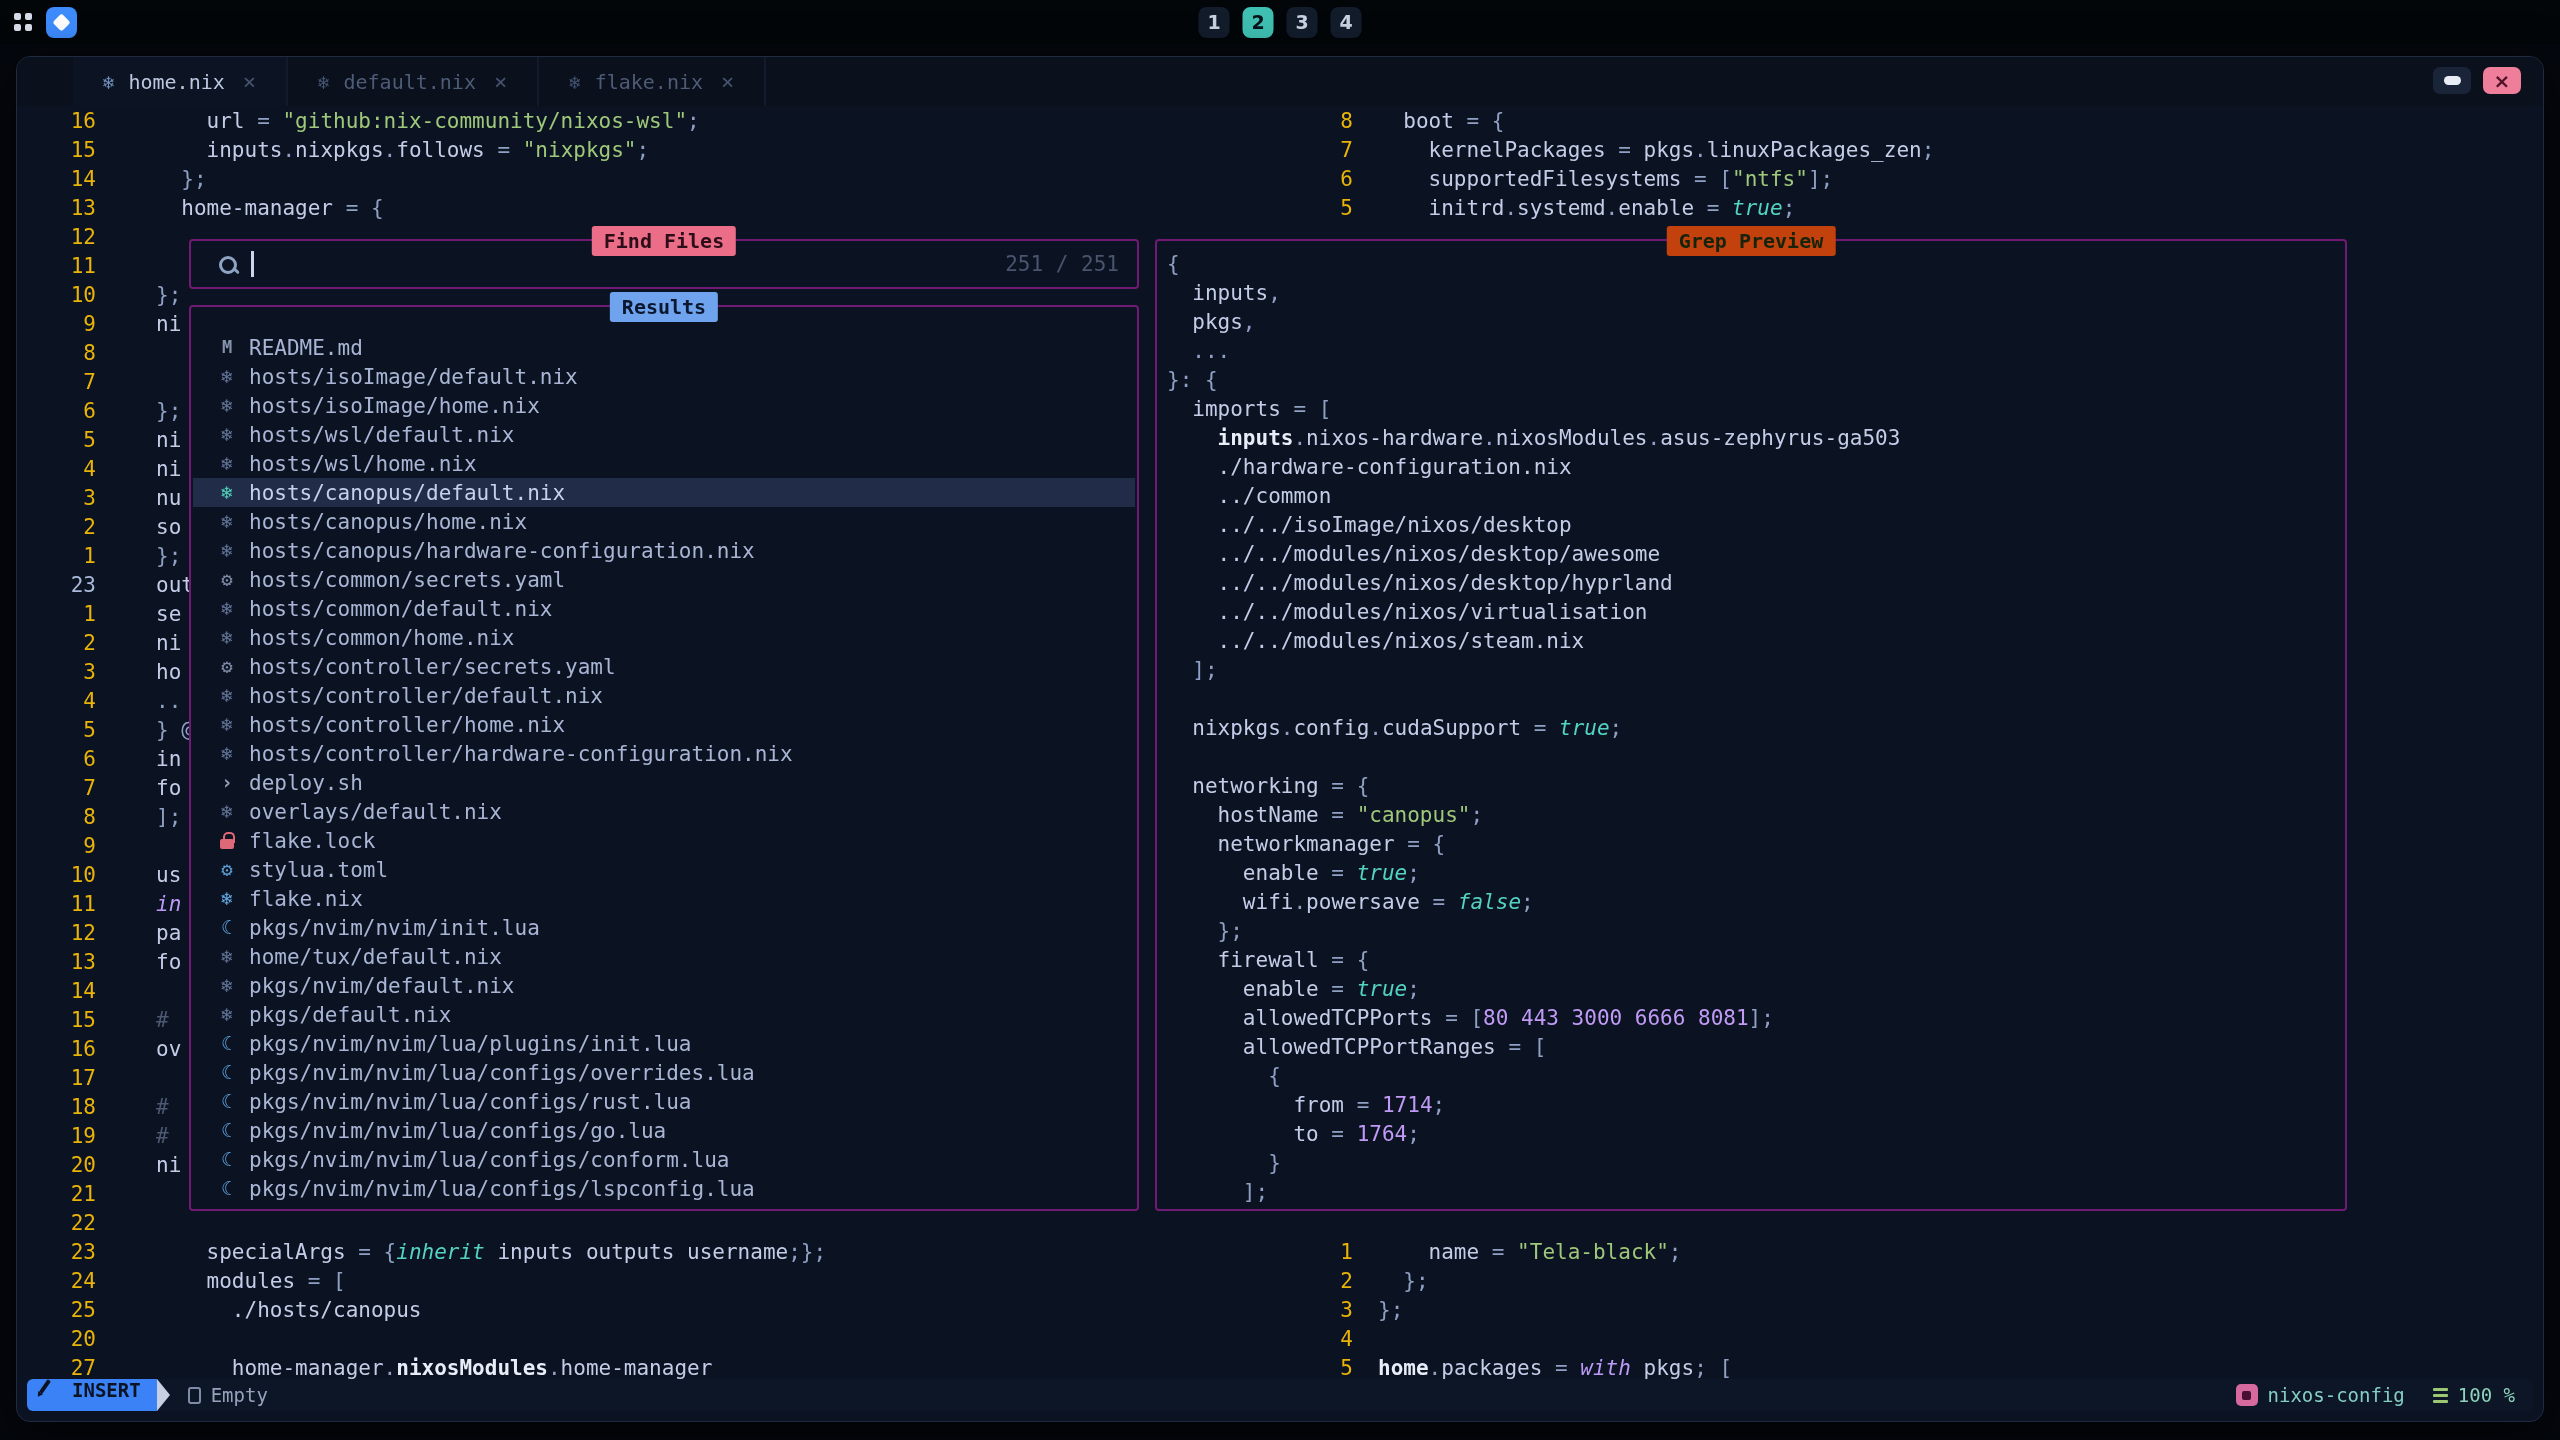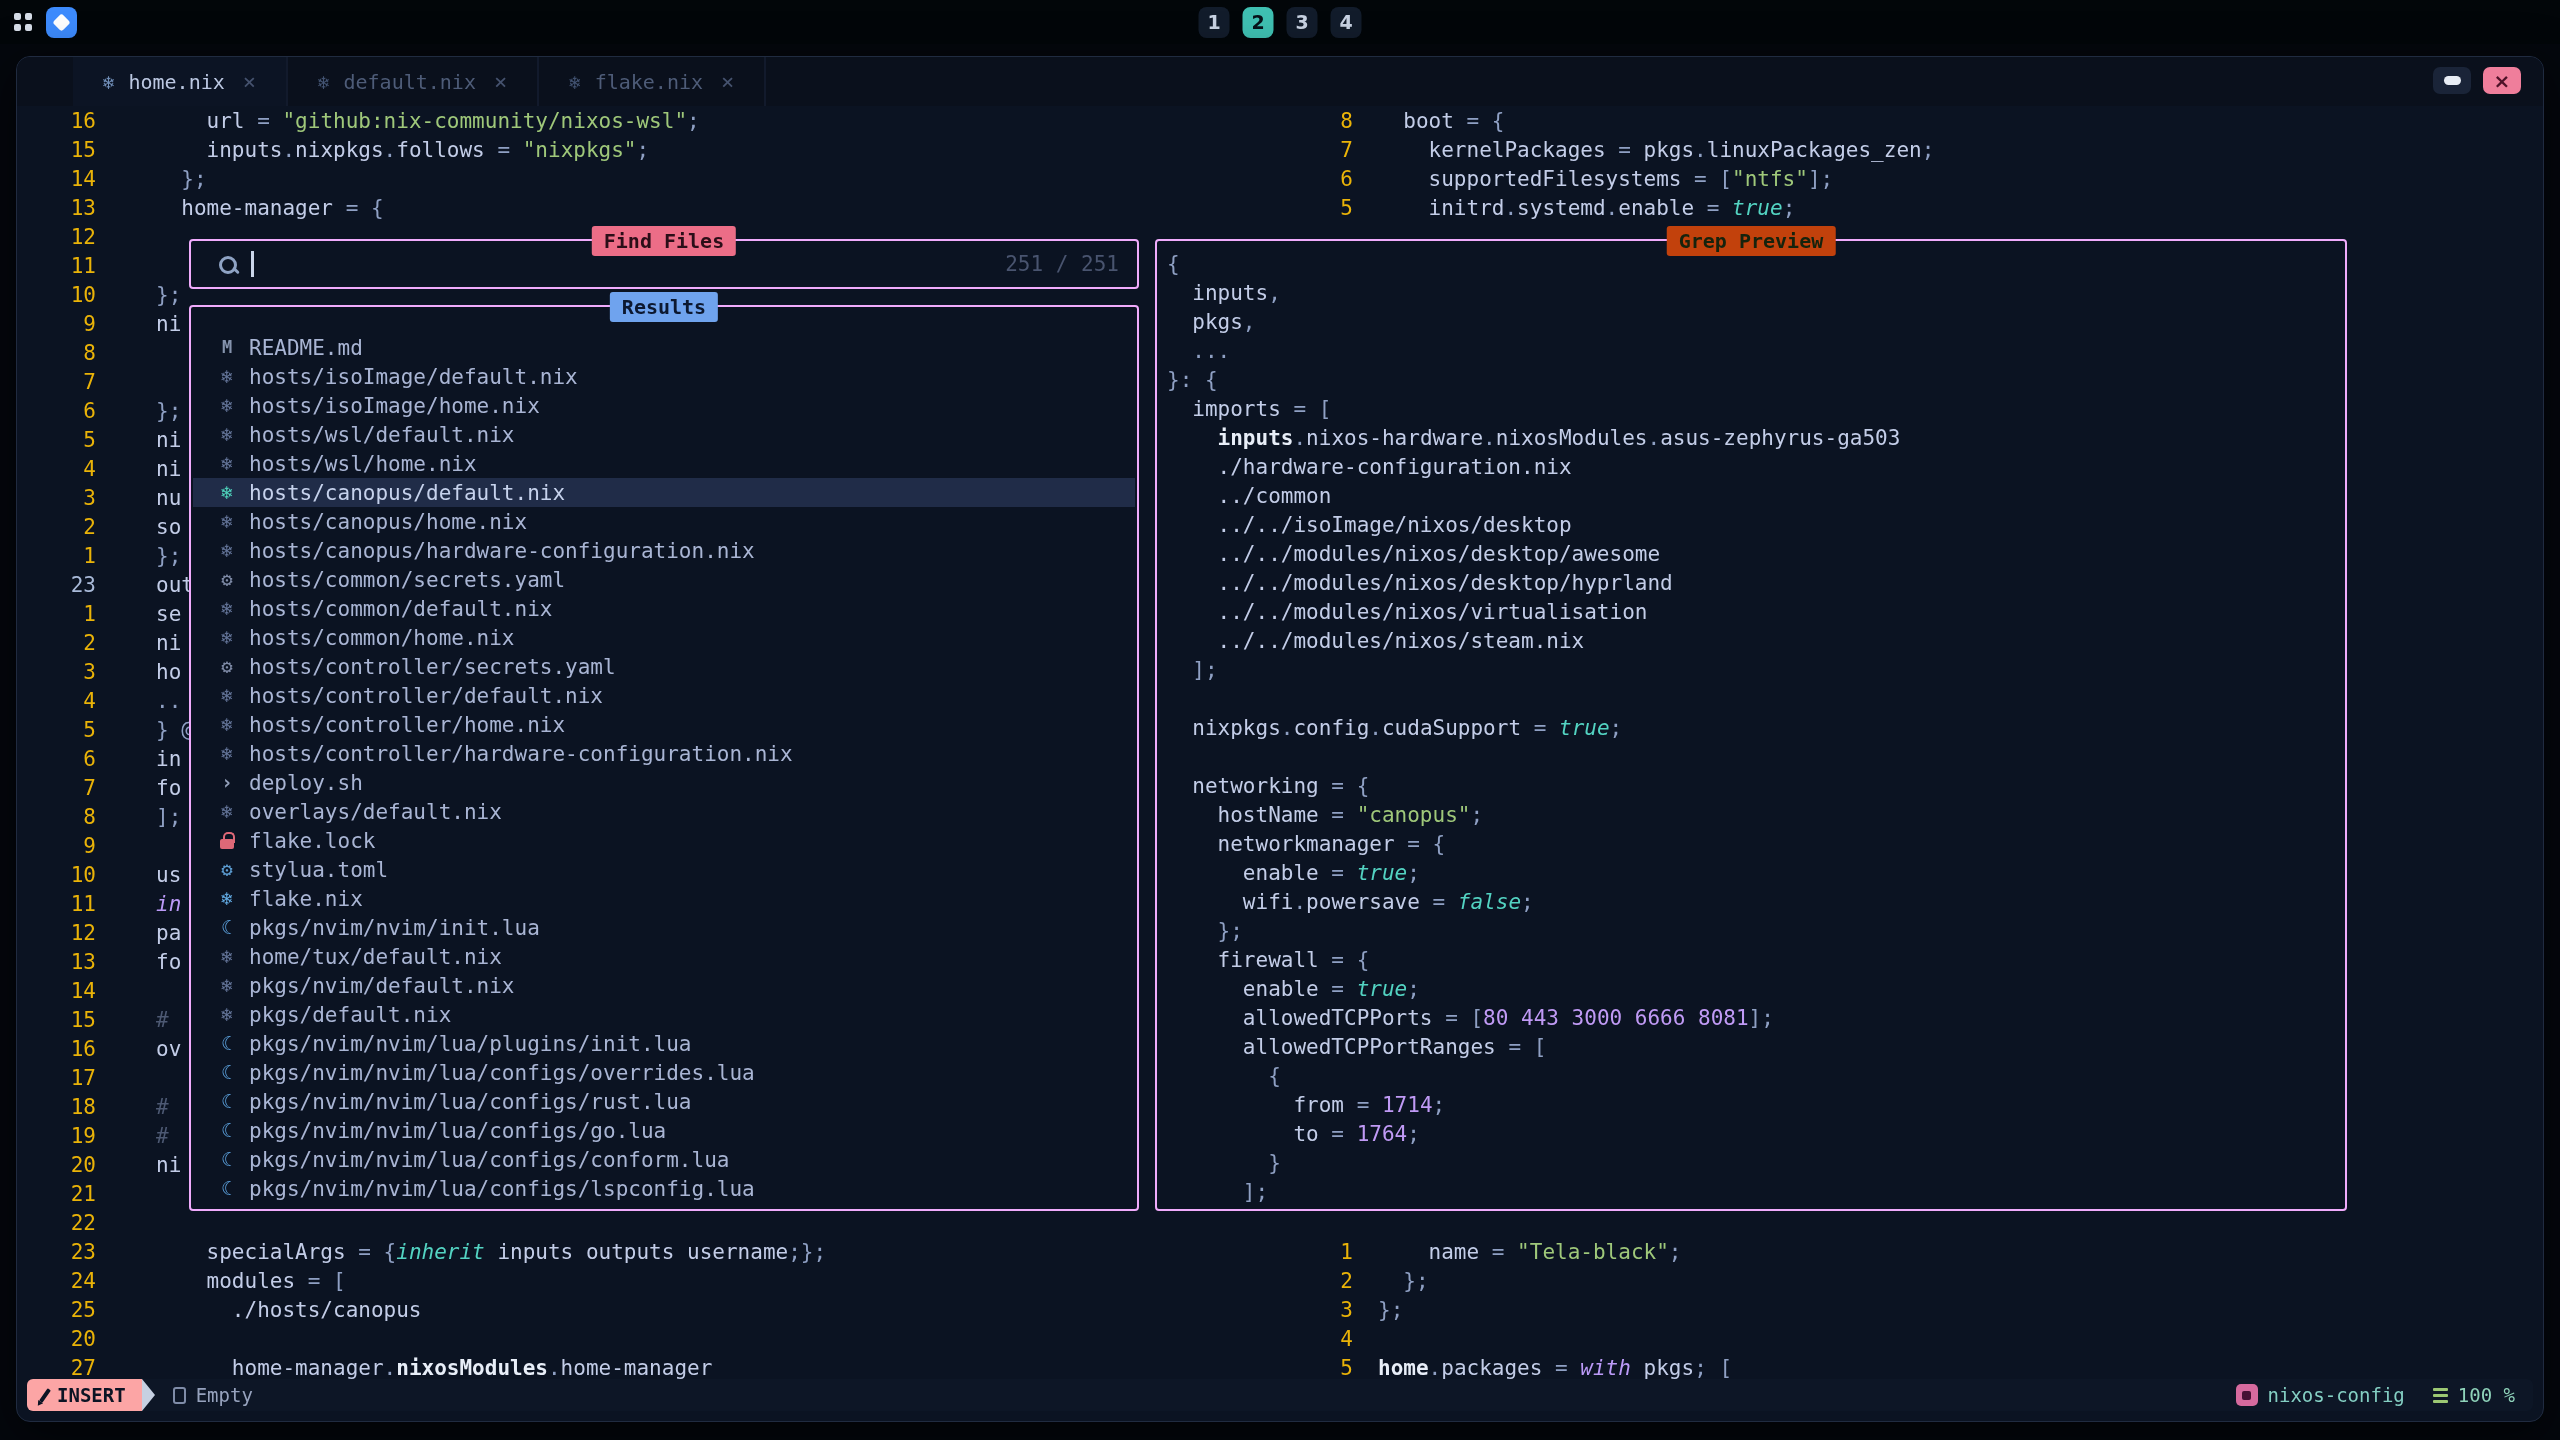--- a/index.html
+++ b/index.html
@@ -58,21 +58,21 @@
   .sx-t{color:#c3cde8}
   .sx-d{color:#8fa0c4}
   .sx-s{color:#9fc87a}
   .sx-n{color:#c09af5}
   .sx-b{color:#53d3c2;font-style:italic}
   .sx-k{color:#bb9af7;font-style:italic}
   .sx-w{color:#e8eef8;font-weight:bold}
   .sx-c{color:#4d5973}
 
   
-  .float{position:absolute;background:#0b1322;border:2px solid #f0abfc;border-radius:4px;z-index:5}
+  .float{position:absolute;background:#0b1322;border:2px solid #701a75;border-radius:4px;z-index:5}
   .badge{position:absolute;top:-15px;left:50%;transform:translateX(-50%);height:30px;display:flex;align-items:center;padding:0 12px;font:bold 20px "DejaVu Sans Mono",monospace;border-radius:3px;white-space:nowrap}
   .badge.pink{background:#ec6d87;color:#2b0e18}
   .badge.blue{background:#6fa3ee;color:#0c1830}
   .badge.green{background:#c2410c;color:#16230d}
 
   .prompt-box{left:172px;top:182px;width:950px;height:50px;display:flex;align-items:center;padding-left:26px}
   .smag{position:relative;width:22px;height:22px;flex:none}
   .smag::before{content:"";position:absolute;left:2px;top:3px;width:12px;height:12px;border:3px solid #8fa3c4;border-radius:50%}
   .smag::after{content:"";position:absolute;left:15px;top:16px;width:8px;height:3px;background:#8fa3c4;border-radius:2px;transform:rotate(45deg)}
   .pcur{width:3px;height:26px;background:#cbd6ea;margin-left:12px}
@@ -94,21 +94,21 @@
   .fi-sh{color:#93a0ba;font-weight:bold}
   .fi-lock::before{content:"";position:absolute;left:7px;top:13px;width:14px;height:10px;background:#dd6877;border-radius:2px}
   .fi-lock::after{content:"";position:absolute;left:10px;top:6px;width:8px;height:9px;border:2.5px solid #dd6877;border-bottom:none;border-radius:5px 5px 0 0}
 
   .preview-box{left:1138px;top:182px;width:1192px;height:972px}
   #preview-lines{position:absolute;left:10px;top:8px;right:8px}
   .prow{height:29px;display:flex;align-items:center;font:21px "DejaVu Sans Mono",monospace;white-space:pre;color:#c3cde8}
 
   
   .statusline{position:absolute;left:10px;right:10px;bottom:10px;height:32px;background:#0d1626;border-radius:6px;display:flex;align-items:center;z-index:6;font:19px "DejaVu Sans Mono",monospace}
-  .modeseg{height:32px;display:flex;align-items:center;gap:10px;padding:0 16px;background:#fca5a5;color:#0c1424;font-weight:bold;border-radius:6px 0 0 6px}
+  .modeseg{height:32px;display:flex;gap:25px;padding:0 16px;background:#3b82f6;color:#0c1424;font-weight:bold;border-radius:6px 0 0 6px}
   .pencil{width:4px;height:15px;background:#0c1424;border-radius:1px;transform:rotate(35deg);position:relative}
   .pencil::after{content:"";position:absolute;left:-1px;top:15px;width:0;height:0;border-left:3px solid transparent;border-right:3px solid transparent;border-top:5px solid #0c1424}
   .modearrow{width:0;height:0;border-top:16px solid transparent;border-bottom:16px solid transparent;border-left:13px solid #c6d0e2}
   .fileseg{display:flex;align-items:center;gap:10px;margin-left:18px;color:#96a2bd}
   .docicon{width:13px;height:17px;border:2px solid #7f8ca8;border-radius:3px}
   .slspacer{flex:1}
   .projicon{width:22px;height:22px;border-radius:5px;background:#d66a9e;display:flex;align-items:center;justify-content:center;margin-right:10px}
   .projicon::after{content:"";width:9px;height:9px;background:#471033;border-radius:2px}
   .projname{color:#84cfc3;margin-right:28px}
   .barsicon{display:flex;flex-direction:column;gap:3px;margin-right:10px}

